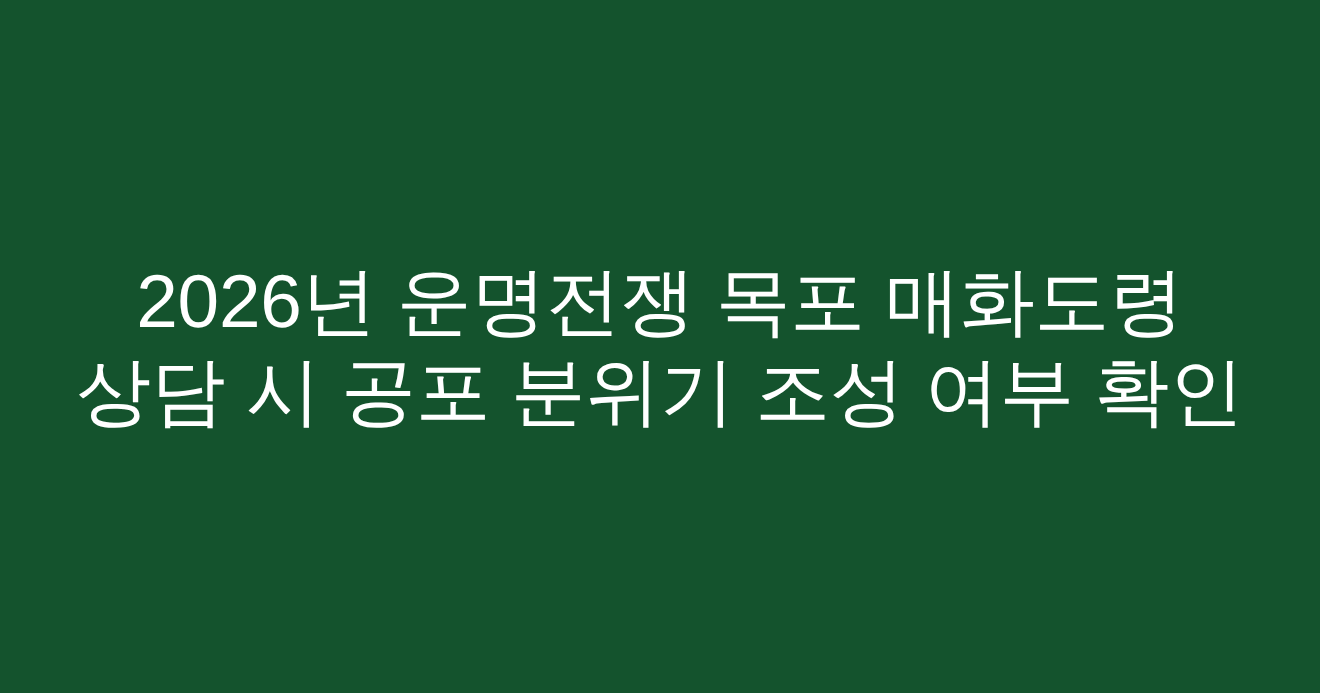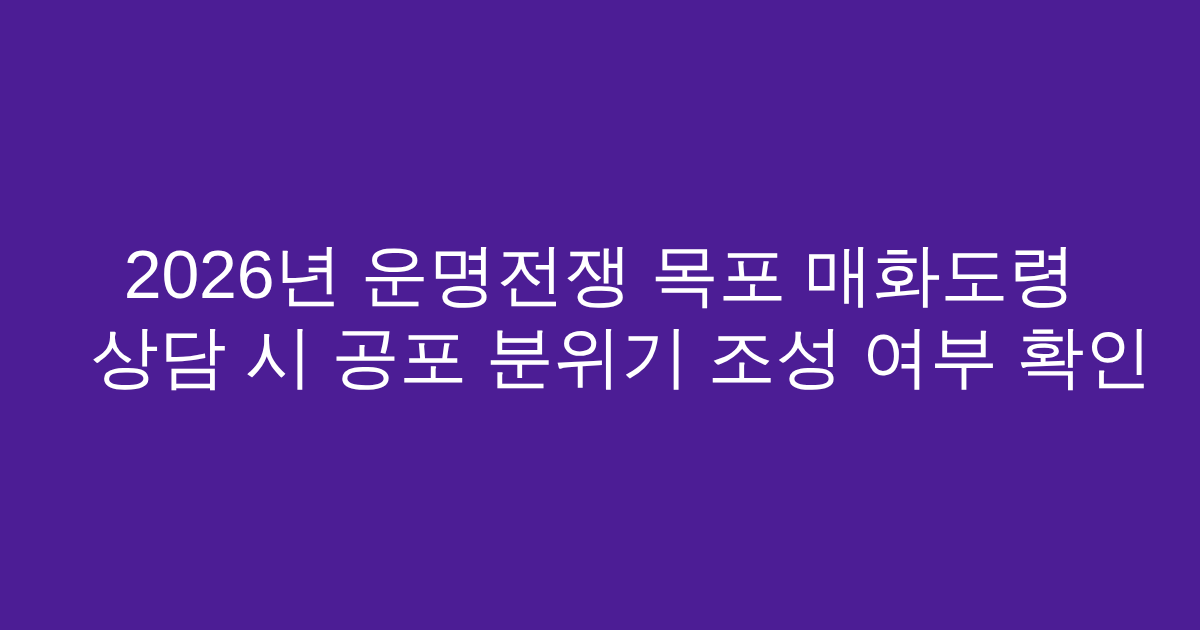--- a/index.html
+++ b/index.html
@@ -49,18 +49,18 @@
     white-space: nowrap;
   }
 
   .title-line + .title-line {
     margin-top: 0;
   }
 </style>
 </head>
 <body>
 
-<div class="share-card" style="background-color: #4c1d95;">
+<div class="share-card" style="background-color: #14532d;">
   <div class="title-block">
     <span class="title-line" style="color: rgb(255, 255, 255);">2026년 운명전쟁 목포 매화도령</span>
-    <span class="title-line" style="color: rgb(255, 255, 255); text-align: right;">상담 시 공포 분위기 조성 여부 확인</span>
+    <span class="title-line" style="color: rgb(255, 255, 255);">상담 시 공포 분위기 조성 여부 확인</span>
   </div>
 </div>
 
 </body></html>

